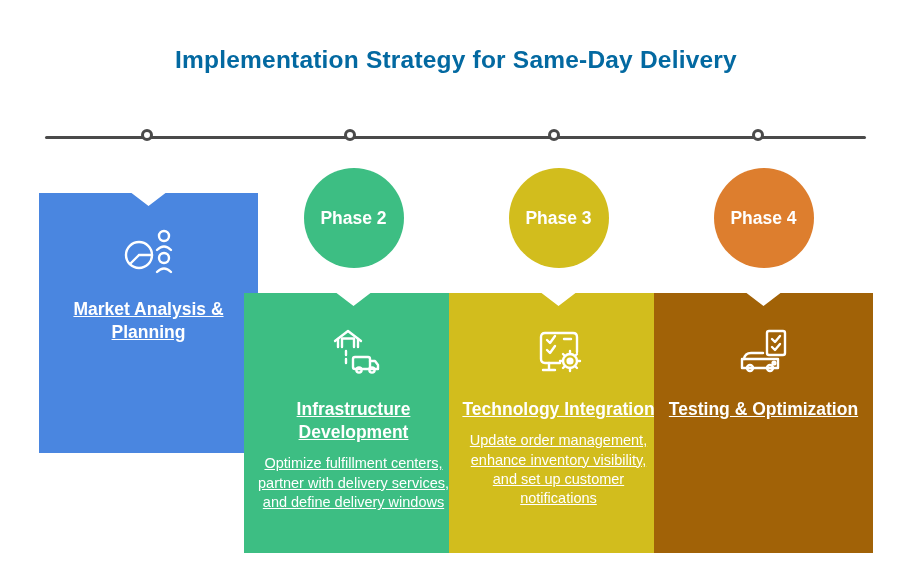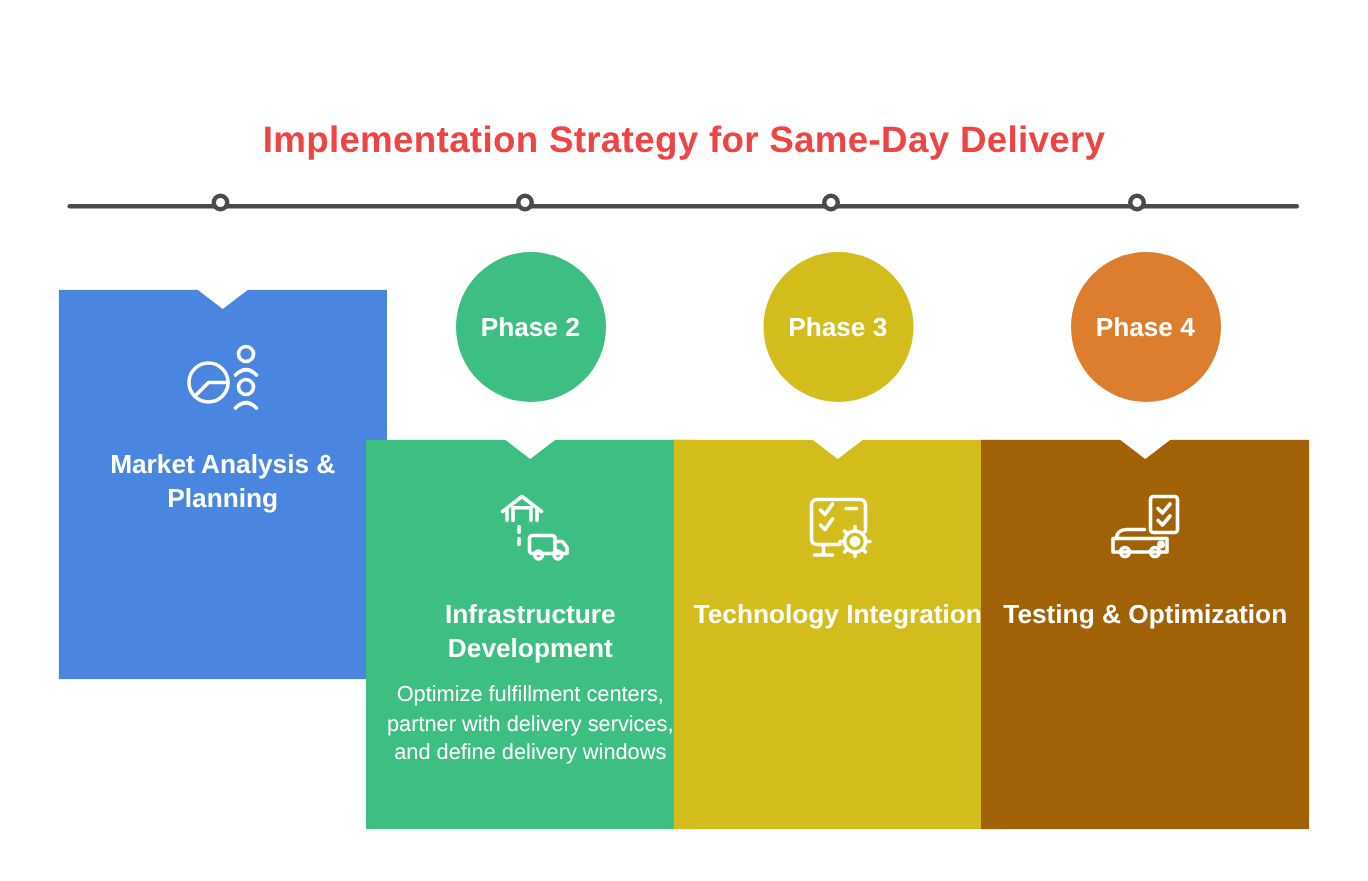--- a/index.html
+++ b/index.html
@@ -66,41 +66,42 @@
     font-weight: bold;
   }
   .card {
     margin-top: 25px;
     width: 219px;
     height: 260px;
     color: #ffffff;
     text-align: center;
     padding: 0 11px;
     clip-path: polygon(0 0, calc(50% - 17px) 0, 50% 13px, calc(50% + 17px) 0, 100% 0, 100% 100%, 0 100%);
+    text-decoration: underline;
   }
   .card-icon { margin-top: 26px; height: 64px; }
   .card-heading {
     margin-top: 15px;
     font-size: 17.5px;
     font-weight: bold;
     line-height: 1.32;
   }
   .card-desc {
     margin-top: 10px;
     font-size: 14.5px;
     line-height: 1.34;
   }
   svg.icon { stroke: #ffffff; fill: none; stroke-width: 2.4; stroke-linecap: round; stroke-linejoin: round; }
 </style>
 </head>
 <body>
 
 <div class="canvas">
 
-  <h1 class="page-title" style="color: #ef4444; margin-top: 34px;">Implementation Strategy for Same-Day Delivery</h1>
+  <h1 class="page-title" style="color: #0369a1;">Implementation Strategy for Same-Day Delivery</h1>
 
   <div class="timeline-line" style="background-color: rgb(74, 74, 74);"></div>
   <div class="timeline-marker tm-1"></div>
   <div class="timeline-marker tm-2"></div>
   <div class="timeline-marker tm-3"></div>
   <div class="timeline-marker tm-4"></div>
 
   <div class="columns">
 
     <div class="column">
@@ -152,20 +153,21 @@
             <path d="M22 44 L22 51 M16 51 L28 51"></path>
             <path d="M20 21 L23 24 L28 17"></path>
             <path d="M20 31 L23 34 L28 27"></path>
             <path d="M37 20 L44 20"></path>
             <circle cx="43" cy="42" r="7"></circle>
             <circle cx="43" cy="42" r="2.4" fill="#ffffff"></circle>
             <path d="M43 32 L43 35 M43 49 L43 52 M33 42 L36 42 M50 42 L53 42 M36 35 L38 37 M48 47 L50 49 M50 35 L48 37 M38 47 L36 49"></path>
           </svg>
         </div>
         <div class="card-heading">Technology Integration</div>
+        <div class="card-desc">Update order management, enhance inventory visibility, and set up customer notifications</div>
       </div>
     </div>
 
     <div class="column">
       <div class="phase-circle" style="background-color: rgb(221, 126, 46);">
         <span class="phase-label">Phase 4</span>
       </div>
       <div class="card" style="background-color: #a16207;">
         <div class="card-icon">
           <svg class="icon" width="64" height="64" viewBox="0 0 64 64">

